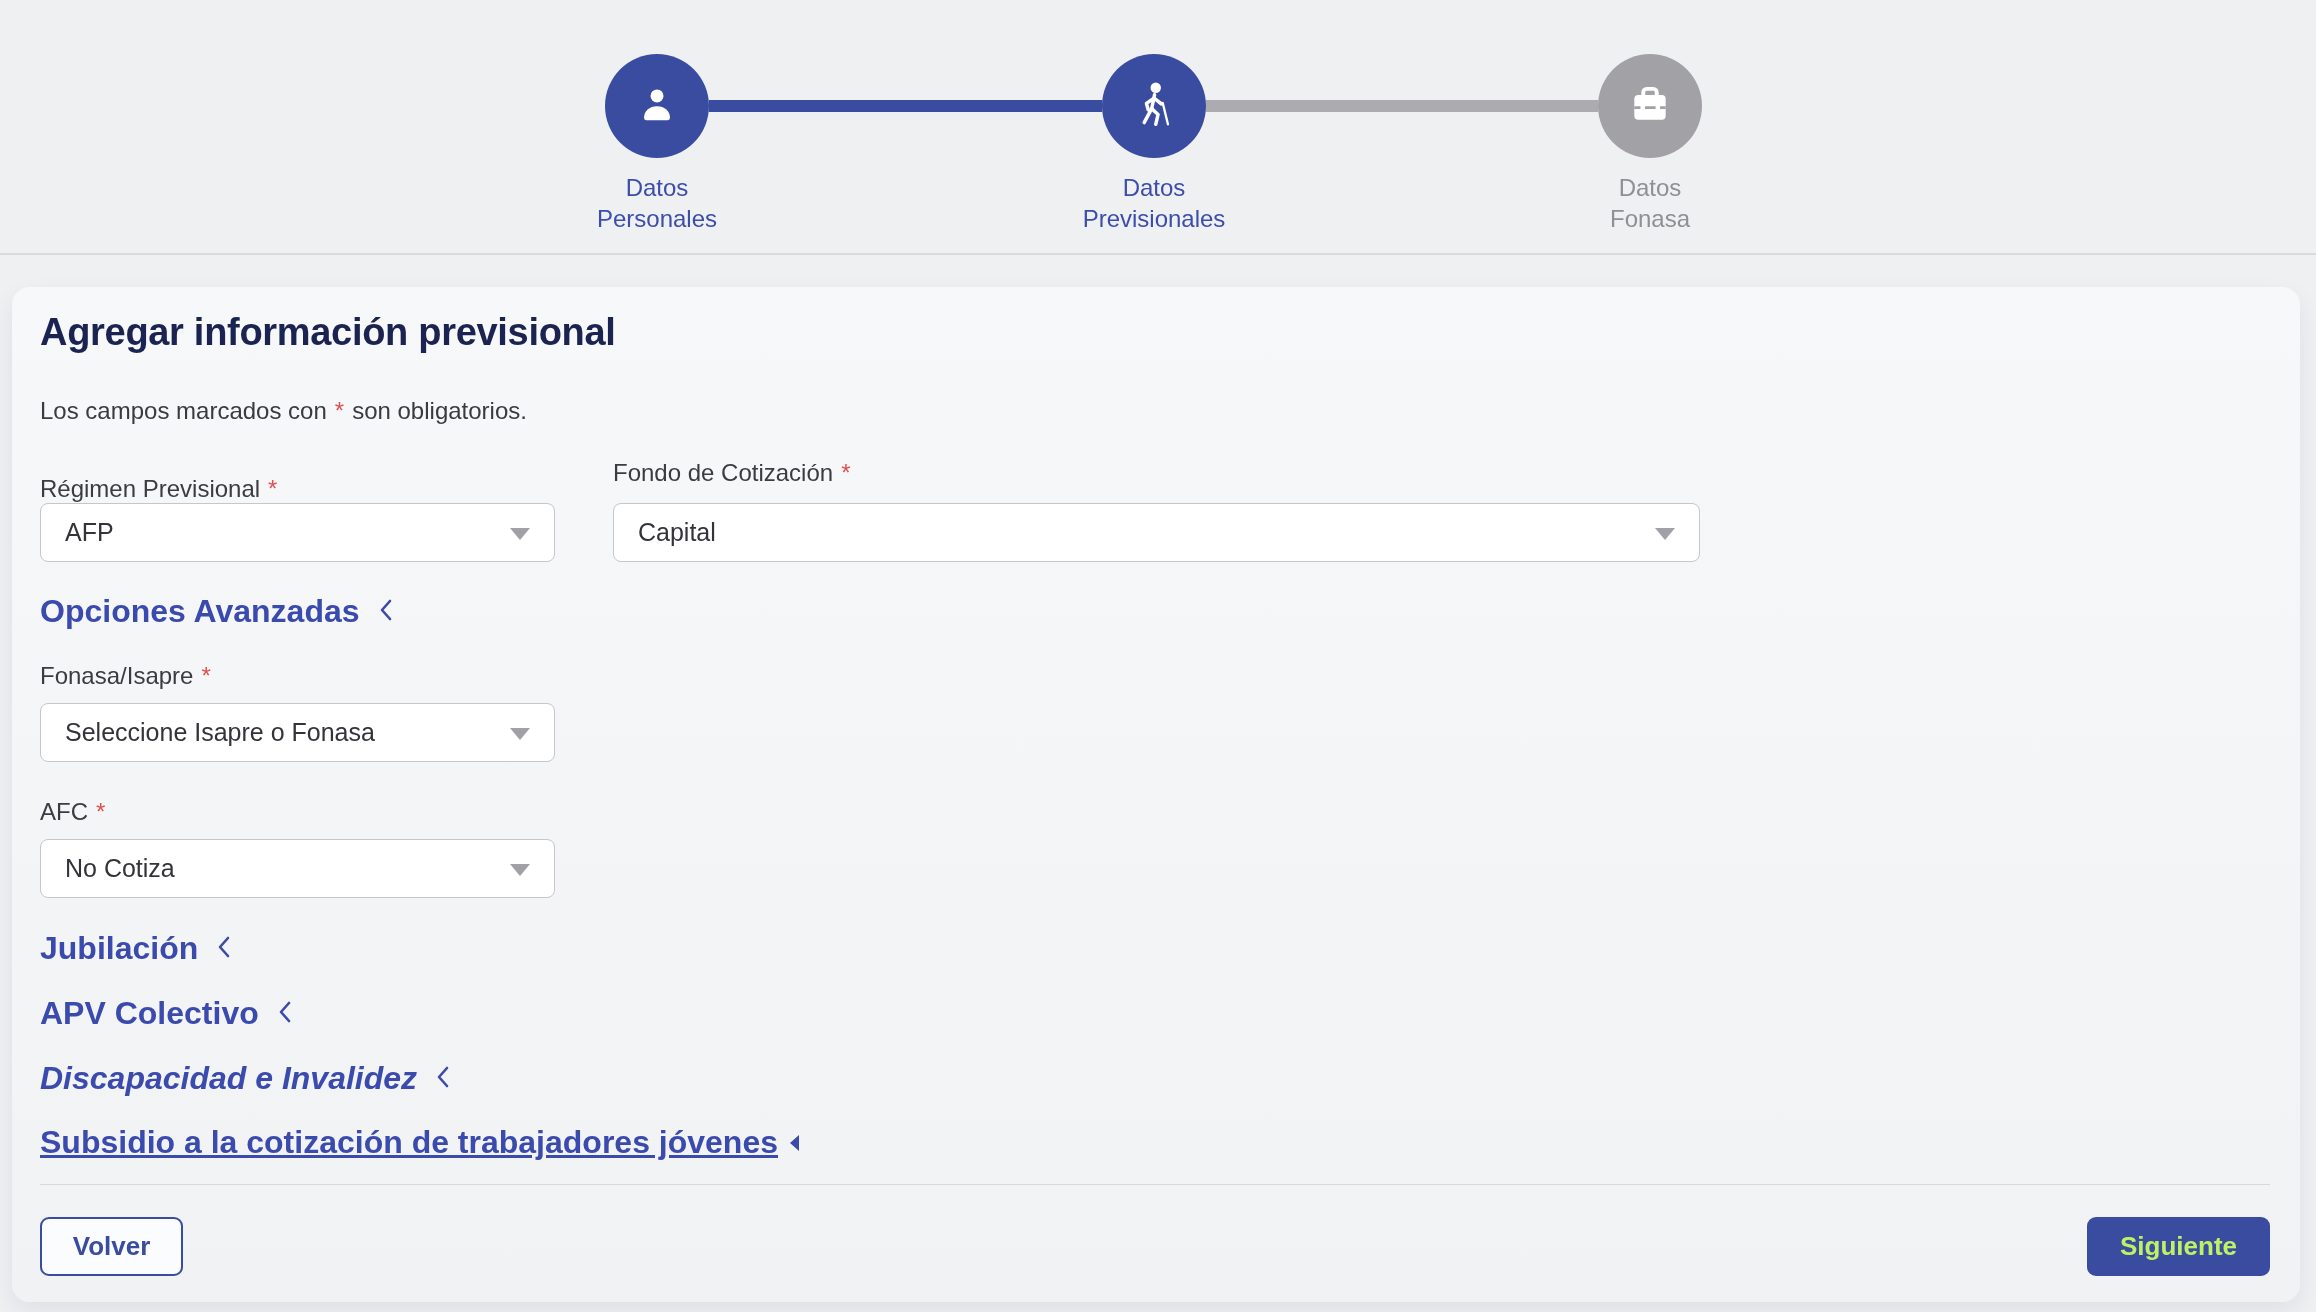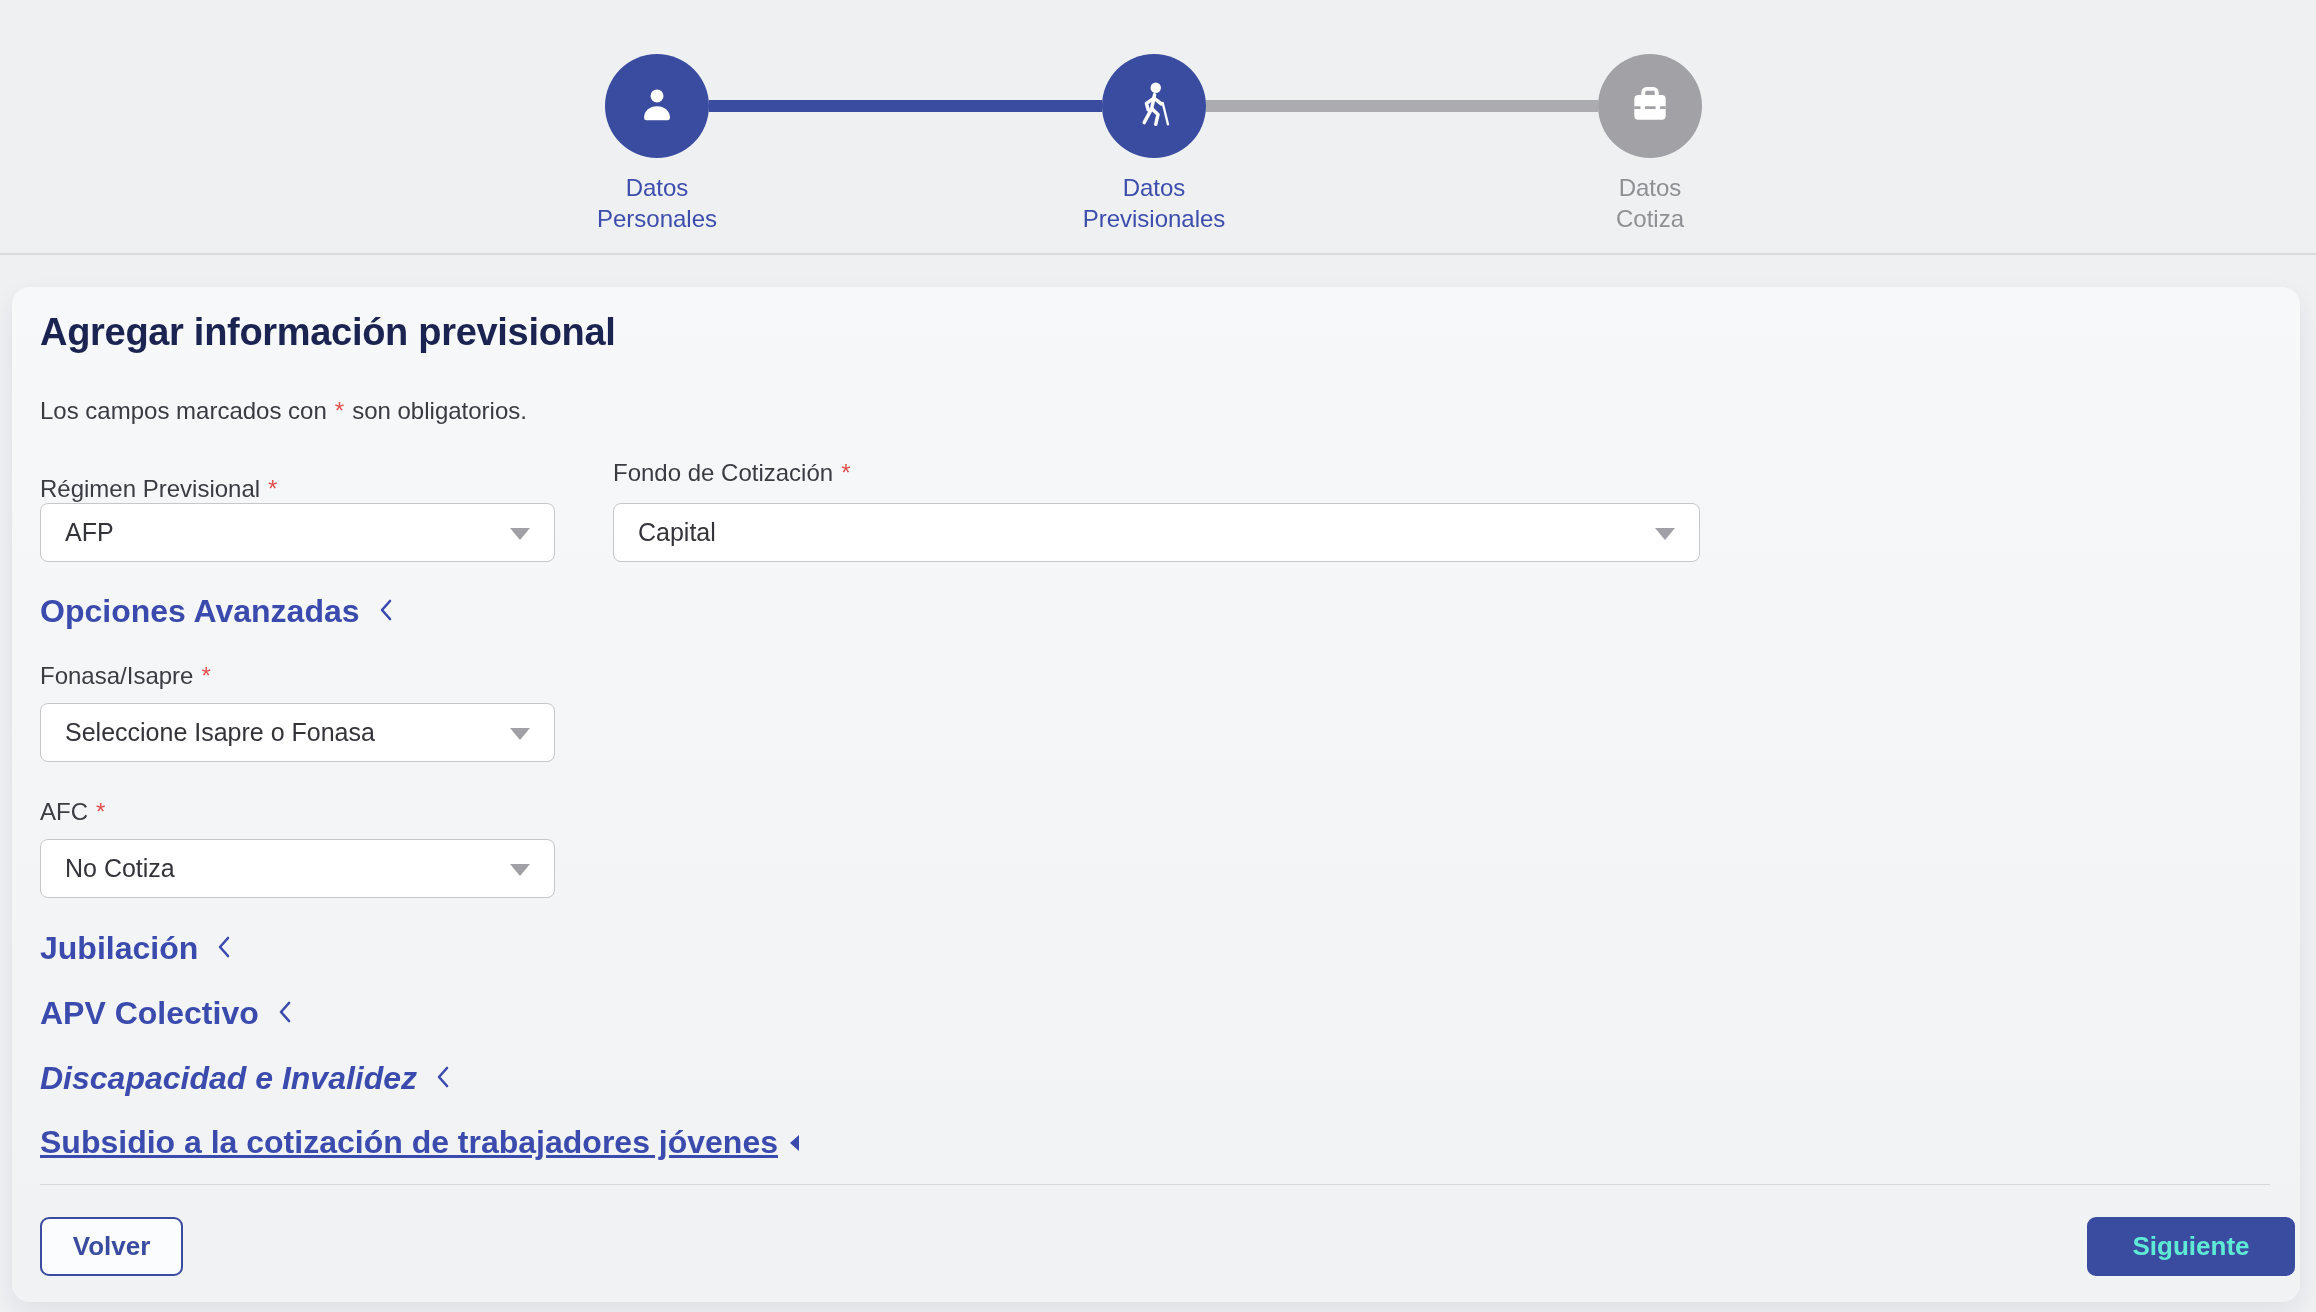--- a/index.html
+++ b/index.html
@@ -64,22 +64,22 @@
   .sec-disc { top:773px;font-style:italic; }
   .sec-sub  { top:837px; gap:10px;text-decoration:underline; }
   .section svg { flex:0 0 auto; }
 
   .card-divider { position:absolute; left:28px; top:897px; width:2230px; height:1px; background:#d8d8da; }
 
   .btn { position:absolute; top:930px; height:59px; display:flex; align-items:center;
          justify-content:center; border-radius:9px; font-family:inherit; cursor:pointer; }
   .btn-volver { left:28px; width:143px; background:#fbfcfd; border:2px solid #3a4ca0;
                 color:#3a4ca0; font-size:26px; font-weight:600; }
-  .btn-siguiente { left:2075px; width:208px; background:#3a4ca0; border:none;
-                   color:#5eead4; font-size:26px; font-weight:700; }
+  .btn-siguiente { left:2075px; width:183px; background:#3a4ca0; border:none;
+                   color:#bef264; font-size:26px; font-weight:700; }
 </style>
 </head>
 <body>
 
 <div class="header">
 
   <div class="conn conn1"></div>
   <div class="conn conn2"></div>
 
   <div class="circle active c1">
@@ -120,21 +120,21 @@
   <div class="step-label sl1">
     <span>Datos</span>
     <span>Personales</span>
   </div>
   <div class="step-label sl2">
     <span>Datos</span>
     <span>Previsionales</span>
   </div>
   <div class="step-label sl3 gray">
     <span>Datos</span>
-    <span>Cotiza</span>
+    <span>Fonasa</span>
   </div>
 
   <div class="header-divider"></div>
 </div>
 
 <div class="card">
 
   <h1 class="title">Agregar información previsional</h1>
 
   <p class="note"><span>Los campos marcados con</span><span class="req">*</span><span>son obligatorios.</span></p>

